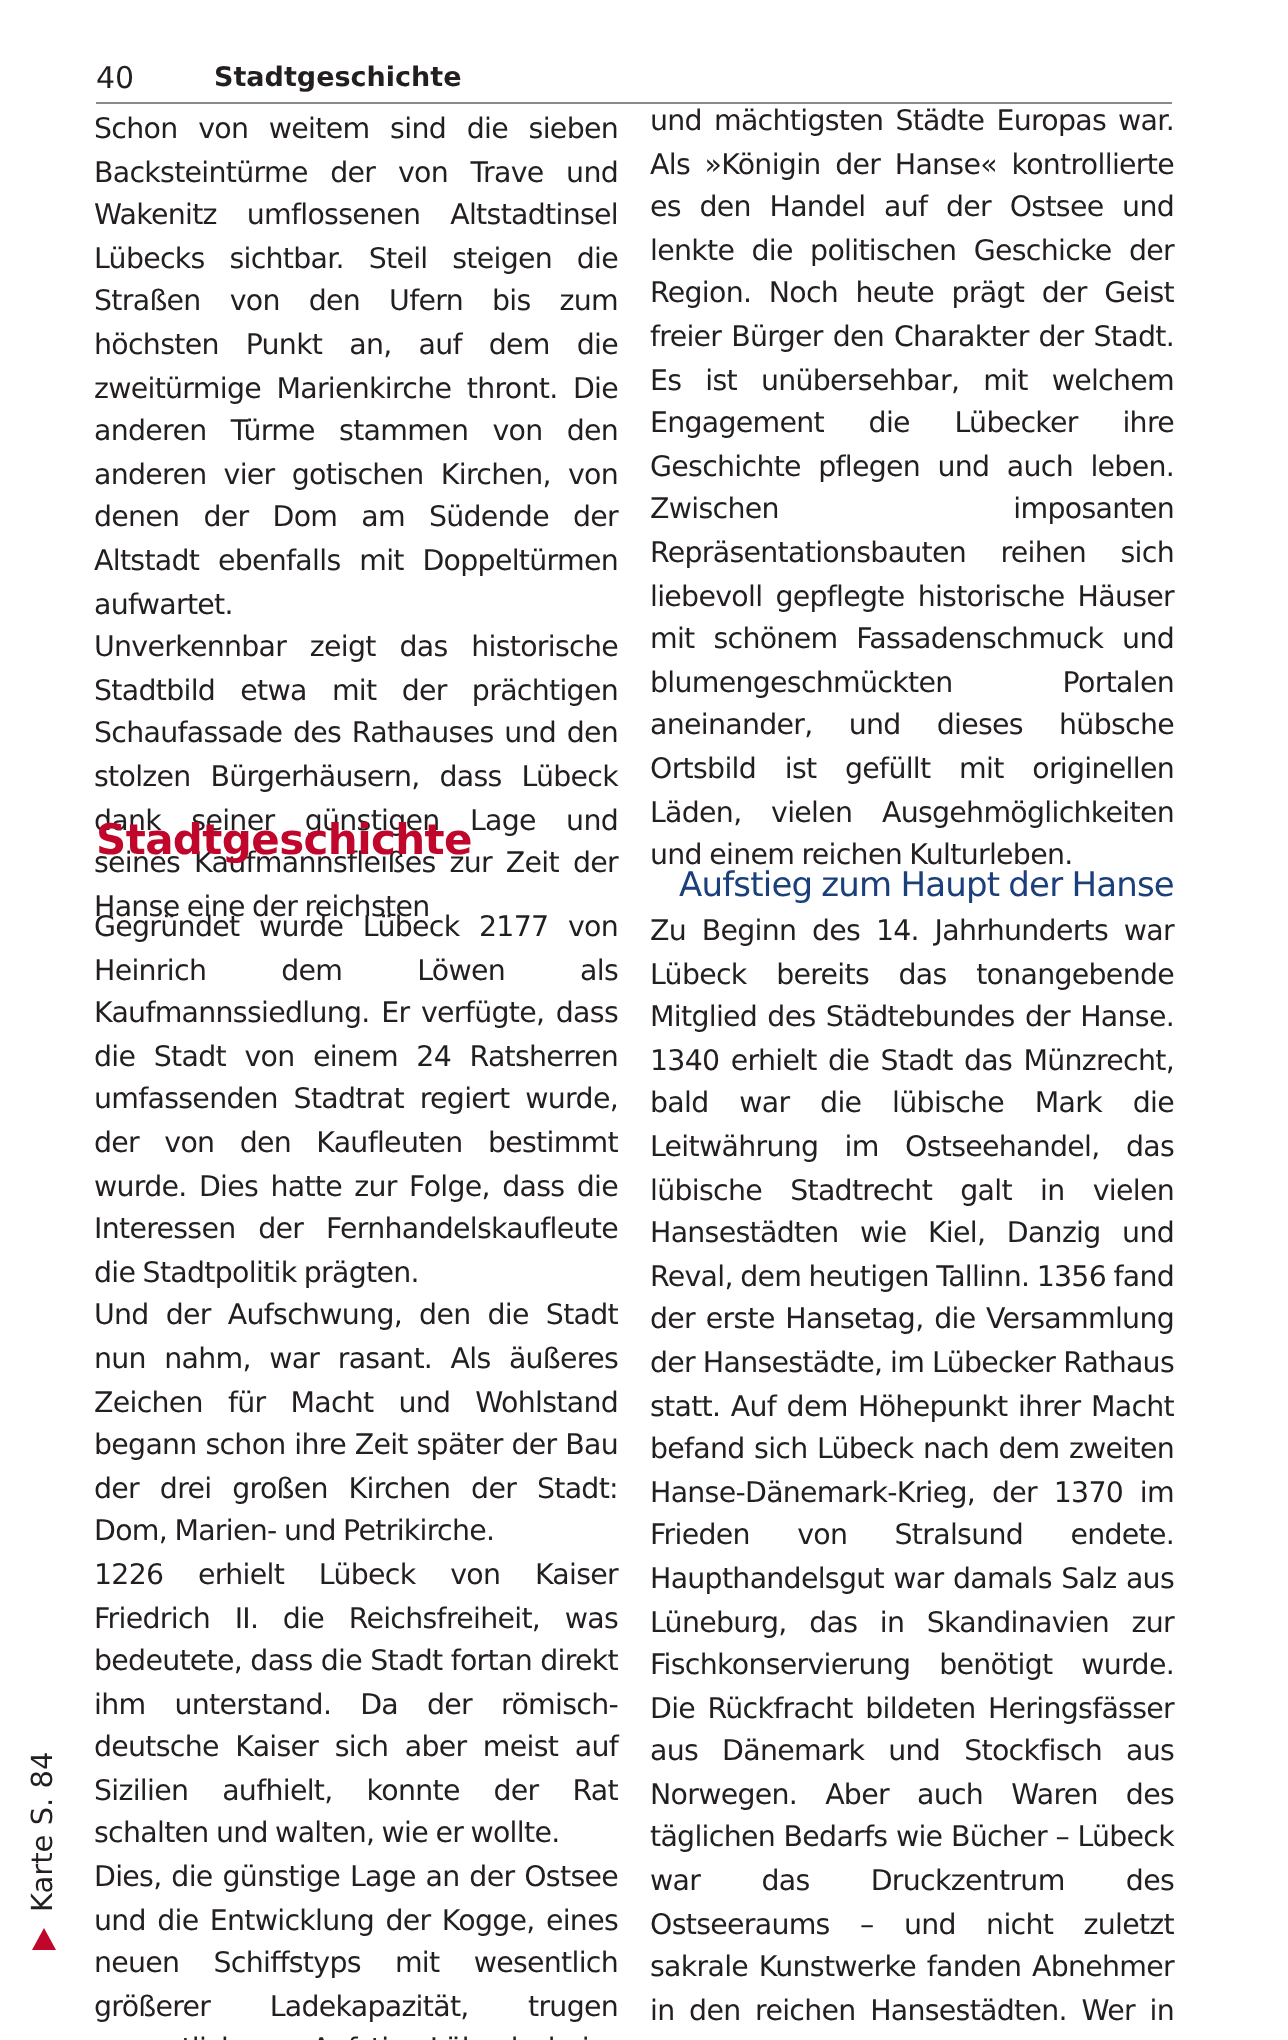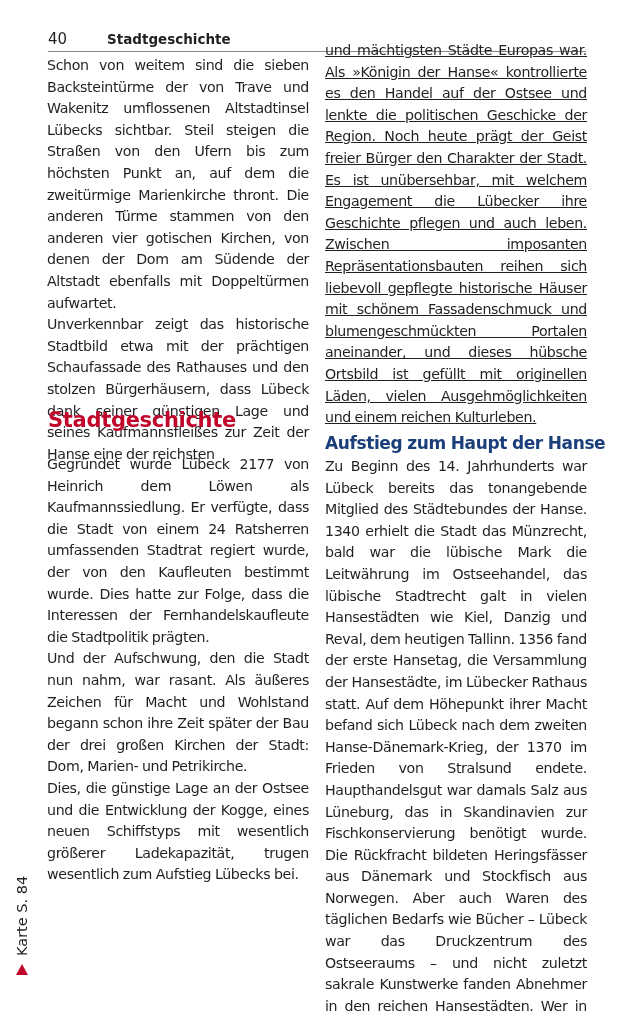--- a/index.html
+++ b/index.html
@@ -5,27 +5,27 @@
     html, body { margin: 0; padding: 0; background: #ffffff; }
     body { width: 644px; height: 1020px; position: relative; overflow: hidden;
            font-family: "DejaVu Sans", sans-serif; color: #231f20; }
     .page-num { position: absolute; left: 48px; top: 30px; font-size: 15px; color: #231f20; }
     .running-head { position: absolute; left: 107px; top: 31px; font-size: 13.5px; font-weight: bold; color: #231f20; }
     .head-rule { position: absolute; left: 48px; top: 51px; width: 538px; height: 1px; background: #8a8a8a; }
     .col { position: absolute; width: 262px; font-size: 14.2px; line-height: 21.6px;
            text-align: justify; letter-spacing: -0.35px; word-spacing: -0.5px; }
     .col p { margin: 0; }
     .col-left-top { left: 47px; top: 55px; }
-    .col-right-top { left: 325px; top: 40px; text-decoration: underline; }
+    .col-right-top { left: 325px; top: 51px; }
     .section-title { position: absolute; left: 48px; top: 408px; font-size: 21px; font-weight: bold;
                      color: #c0062b; letter-spacing: -0.3px; }
     .col-left-bottom { left: 47px; top: 454px; }
     .col-right-bottom { left: 325px; top: 431px; }
-    .sub-title { font-size: 17px; font-weight: bold; color: #1b3f7a; line-height: 24px;
-                 letter-spacing: -0.4px; margin: 0 0 1px 0; text-align: center; white-space: nowrap; }
+    .sub-title { font-size: 17px; font-weight: normal; color: #1b3f7a; line-height: 24px;
+                 letter-spacing: -0.4px; margin: 0 0 1px 0; text-align: right; white-space: nowrap; }
     .map-ref-label { font-size: 14.5px; color: #231f20; white-space: nowrap; }
     .map-ref-wrap { position: absolute; left: 14px; top: 975px; transform-origin: 0 0; transform: rotate(-90deg);
                     display: flex; align-items: center; white-space: nowrap; }
   </style>
 </head>
 <body>
 
 <div>
   <span class="page-num">40</span>
   <span class="running-head">Stadtgeschichte</span>
@@ -38,20 +38,21 @@
 
   <div class="col col-right-top">
     <p>und mächtigsten Städte Europas war. Als »Königin der Hanse« kontrollierte es den Handel auf der Ostsee und lenkte die politischen Geschicke der Region. Noch heute prägt der Geist freier Bürger den Charakter der Stadt. Es ist unübersehbar, mit welchem Engagement die Lübecker ihre Geschichte pflegen und auch leben. Zwischen imposanten Repräsentationsbauten reihen sich liebevoll gepflegte historische Häuser mit schönem Fassadenschmuck und blumengeschmückten Portalen aneinander, und dieses hübsche Ortsbild ist gefüllt mit originellen Läden, vielen Ausgehmöglichkeiten und einem reichen Kulturleben.</p>
   </div>
 
   <h2 class="section-title" style="margin:0;">Stadtgeschichte</h2>
 
   <div class="col col-left-bottom">
     <p>Gegründet wurde Lübeck 2177 von Heinrich dem Löwen als Kaufmannssiedlung. Er verfügte, dass die Stadt von einem 24 Ratsherren umfassenden Stadtrat regiert wurde, der von den Kaufleuten bestimmt wurde. Dies hatte zur Folge, dass die Interessen der Fernhandelskaufleute die Stadtpolitik prägten.</p>
     <p>Und der Aufschwung, den die Stadt nun nahm, war rasant. Als äußeres Zeichen für Macht und Wohlstand begann schon ihre Zeit später der Bau der drei großen Kirchen der Stadt: Dom, Marien- und Petrikirche.</p>
+    <p>1226 erhielt Lübeck von Kaiser Friedrich II. die Reichsfreiheit, was bedeutete, dass die Stadt fortan direkt ihm unterstand. Da der römisch-deutsche Kaiser sich aber meist auf Sizilien aufhielt, konnte der Rat schalten und walten, wie er wollte.</p>
     <p>Dies, die günstige Lage an der Ostsee und die Entwicklung der Kogge, eines neuen Schiffstyps mit wesentlich größerer Ladekapazität, trugen wesentlich zum Aufstieg Lübecks bei.</p>
   </div>
 
   <div class="col col-right-bottom">
     <h3 class="sub-title">Aufstieg zum Haupt der Hanse</h3>
     <p>Zu Beginn des 14. Jahrhunderts war Lübeck bereits das tonangebende Mitglied des Städtebundes der Hanse. 1340 erhielt die Stadt das Münzrecht, bald war die lübische Mark die Leitwährung im Ostseehandel, das lübische Stadtrecht galt in vielen Hansestädten wie Kiel, Danzig und Reval, dem heutigen Tallinn. 1356 fand der erste Hansetag, die Versammlung der Hansestädte, im Lübecker Rathaus statt. Auf dem Höhepunkt ihrer Macht befand sich Lübeck nach dem zweiten Hanse-Dänemark-Krieg, der 1370 im Frieden von Stralsund endete. Haupthandelsgut war damals Salz aus Lüneburg, das in Skandinavien zur Fischkonservierung benötigt wurde. Die Rückfracht bildeten Heringsfässer aus Dänemark und Stockfisch aus Norwegen. Aber auch Waren des täglichen Bedarfs wie Bücher – Lübeck war das Druckzentrum des Ostseeraums – und nicht zuletzt sakrale Kunstwerke fanden Abnehmer in den reichen Hansestädten. Wer in der Stadt zu Reichtum gelangte, zeigte dies auch.</p>
   </div>
 
   <div class="map-ref-wrap">
     <span class="tri" style="width:0;height:0;border-top:6px solid transparent;border-bottom:6px solid transparent;border-right:11px solid #c0062b;display:inline-block;margin-right:8px;transform:rotate(180deg);"></span>

